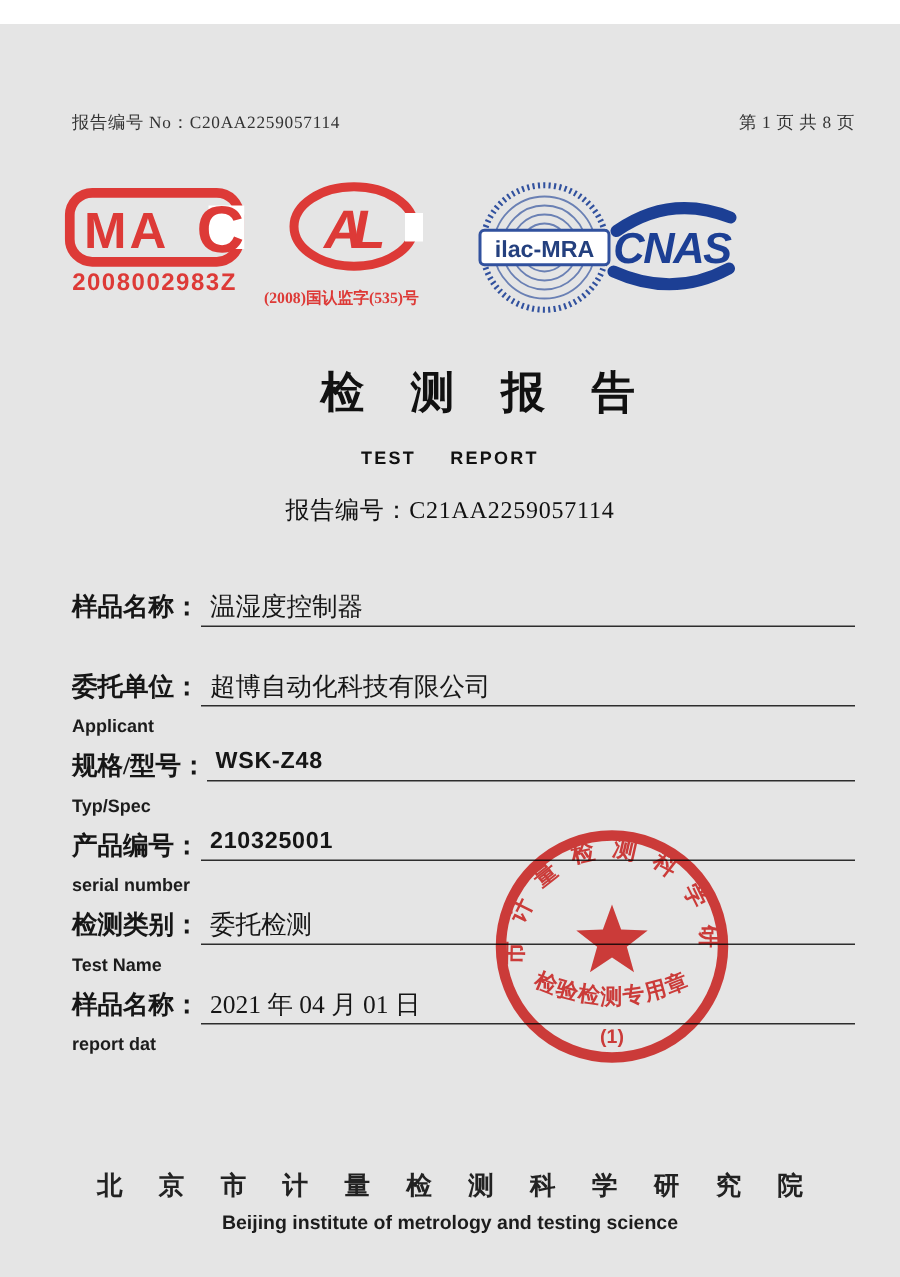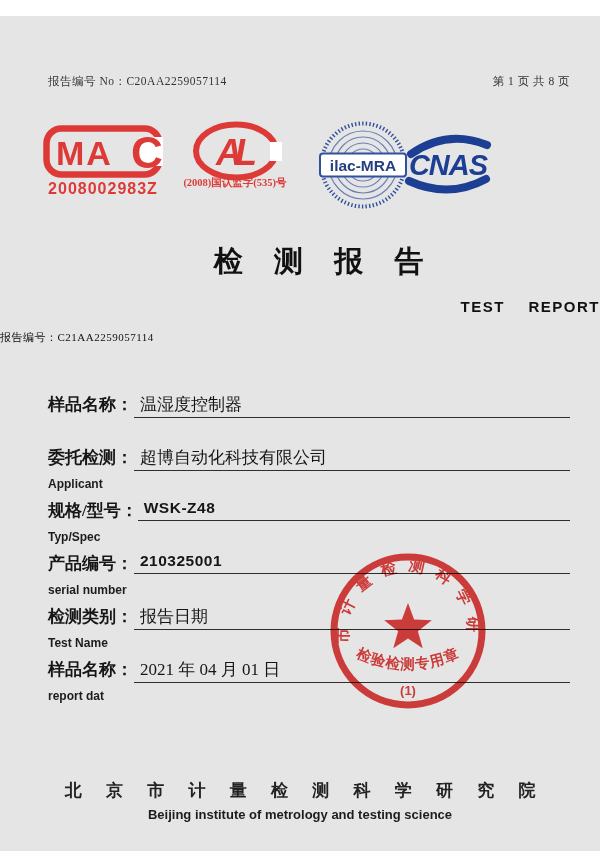--- a/index.html
+++ b/index.html
@@ -11,33 +11,33 @@
   }
   
   .hdr { position:absolute; top:58px; left:48px; right:30px;
          display:flex; justify-content:space-between;
          font-size:11.5px; color:#333; letter-spacing:.5px; }
   
   .logo-abs { position:absolute; }
   .cma-num { position:absolute; top:164px; left:41px; width:124px; text-align:center;
              font-family:"Liberation Sans",sans-serif; font-weight:bold; font-size:16px;
              letter-spacing:1px; color:#dd3a37; }
-  .cal-cap { position:absolute; top:160px; left:176px; width:118px; text-align:center;
+  .cal-cap { position:absolute; top:176px; left:176px; width:118px; 
              font-weight:bold; font-size:10.5px; color:#dd3a37; }
   .cnas-info { position:absolute; top:110px; left:497px; line-height:15.5px;
                font-size:12px; color:#2b2b2b; }
   .cnas-info .en { font-family:"Liberation Sans",sans-serif; font-size:11px; letter-spacing:1.2px; }
   
   .title-cn { position:absolute; top:226px; left:0; width:100%; text-align:center;
               font-size:29px; font-weight:600; letter-spacing:12px; text-indent:12px; color:#111;padding-left:37px; }
-  .title-en { position:absolute; top:282px; left:0; width:100%; text-align:right;
-              font-family:"Liberation Sans",sans-serif; font-weight:bold; font-size:15px;
+  .title-en { position:absolute; top:282px; left:0; width:100%; text-align:center;
+              font-family:"Liberation Sans",sans-serif; font-weight:bold; font-size:12px;
               letter-spacing:1.5px; word-spacing:18px; color:#111; }
-  .title-no { position:absolute; top:314px; left:0; width:100%; 
-              font-size:11px; color:#111; letter-spacing:.5px; }
+  .title-no { position:absolute; top:314px; left:0; width:100%; text-align:center;
+              font-size:16px; color:#111; letter-spacing:.5px; }
   
   .fields { position:absolute; top:377px; left:48px; right:30px; }
   .frow { height:53px; }
   .fline { display:flex; align-items:flex-start; height:27px; }
   .flabel { font-size:17px; font-weight:600; min-width:86px; white-space:nowrap; color:#161616; }
   .fval { flex:1; border-bottom:1.5px solid #2d2d2d; padding:0 0 1px 6px;
           font-size:17px; white-space:nowrap; color:#161616; }
   .frow.bold-val .fval { font-family:"Liberation Sans",sans-serif; font-weight:bold;
                          font-size:15.5px; letter-spacing:.5px; padding-bottom:3px; }
   .feng { margin-top:4px; font-family:"Liberation Sans",sans-serif; font-weight:bold;
@@ -103,21 +103,21 @@
 
     <div class="frow">
       <div class="fline">
         <span class="flabel">样品名称：</span>
         <span class="fval">温湿度控制器</span>
       </div>
     </div>
 
     <div class="frow">
       <div class="fline">
-        <span class="flabel">委托检测：</span>
+        <span class="flabel">委托单位：</span>
         <span class="fval">超博自动化科技有限公司</span>
       </div>
       <div class="feng">Applicant</div>
     </div>
 
     <div class="frow bold-val">
       <div class="fline">
         <span class="flabel">规格/型号：</span>
         <span class="fval">WSK-Z48</span>
       </div>
@@ -128,21 +128,21 @@
       <div class="fline">
         <span class="flabel">产品编号：</span>
         <span class="fval">210325001</span>
       </div>
       <div class="feng">serial number</div>
     </div>
 
     <div class="frow">
       <div class="fline">
         <span class="flabel">检测类别：</span>
-        <span class="fval">报告日期</span>
+        <span class="fval">委托检测</span>
       </div>
       <div class="feng">Test Name</div>
     </div>
 
     <div class="frow">
       <div class="fline">
         <span class="flabel">样品名称：</span>
         <span class="fval">2021 年 04 月 01 日</span>
       </div>
       <div class="feng">report dat</div>

